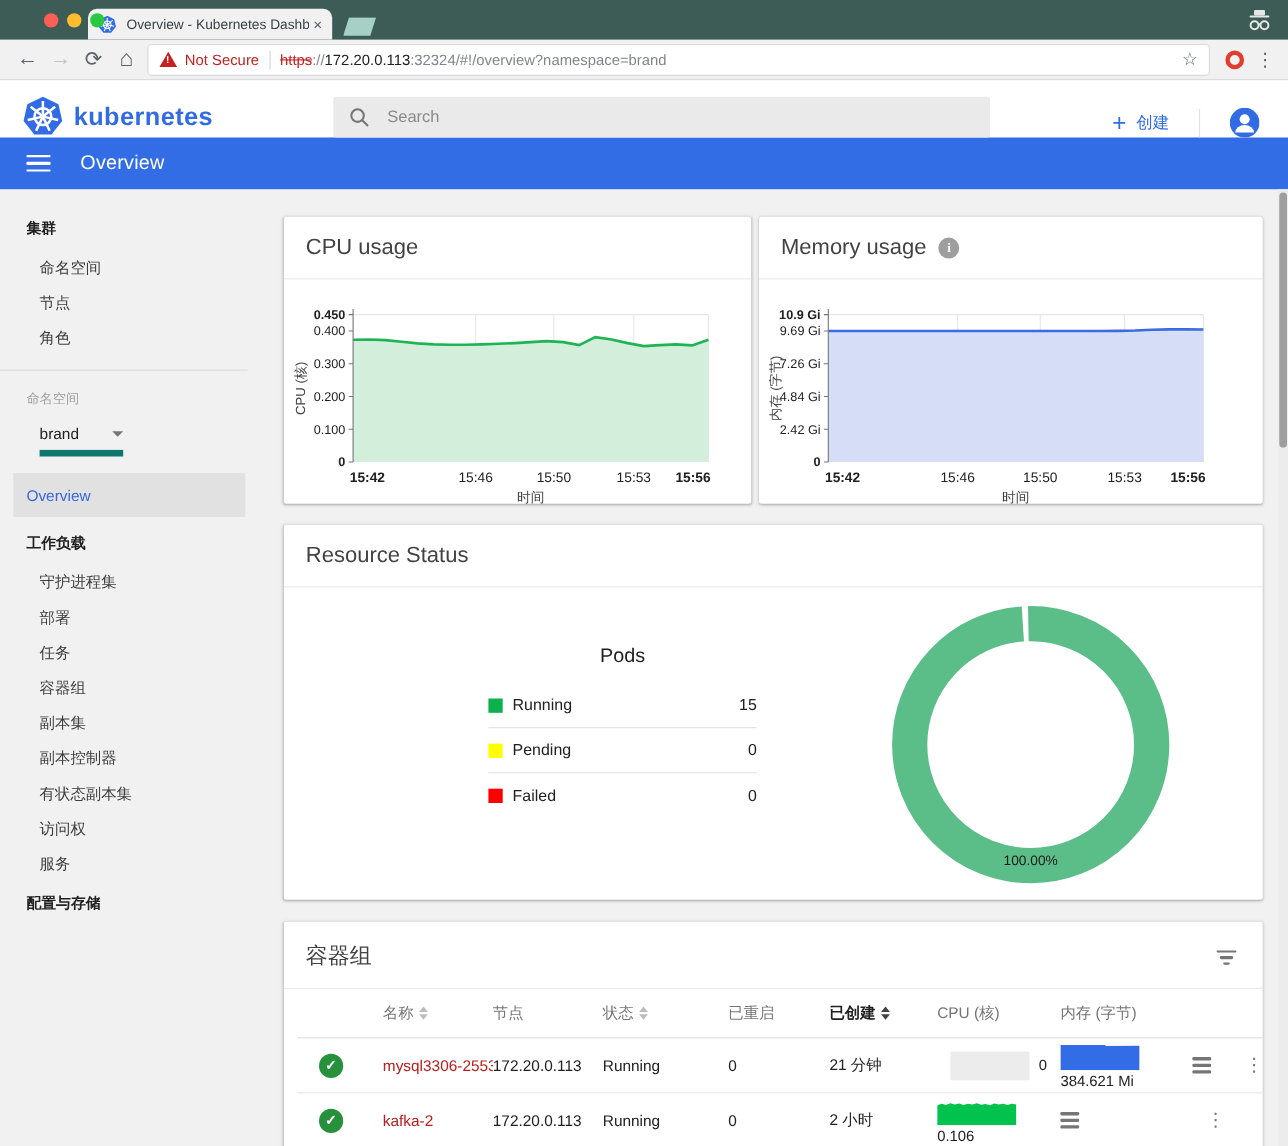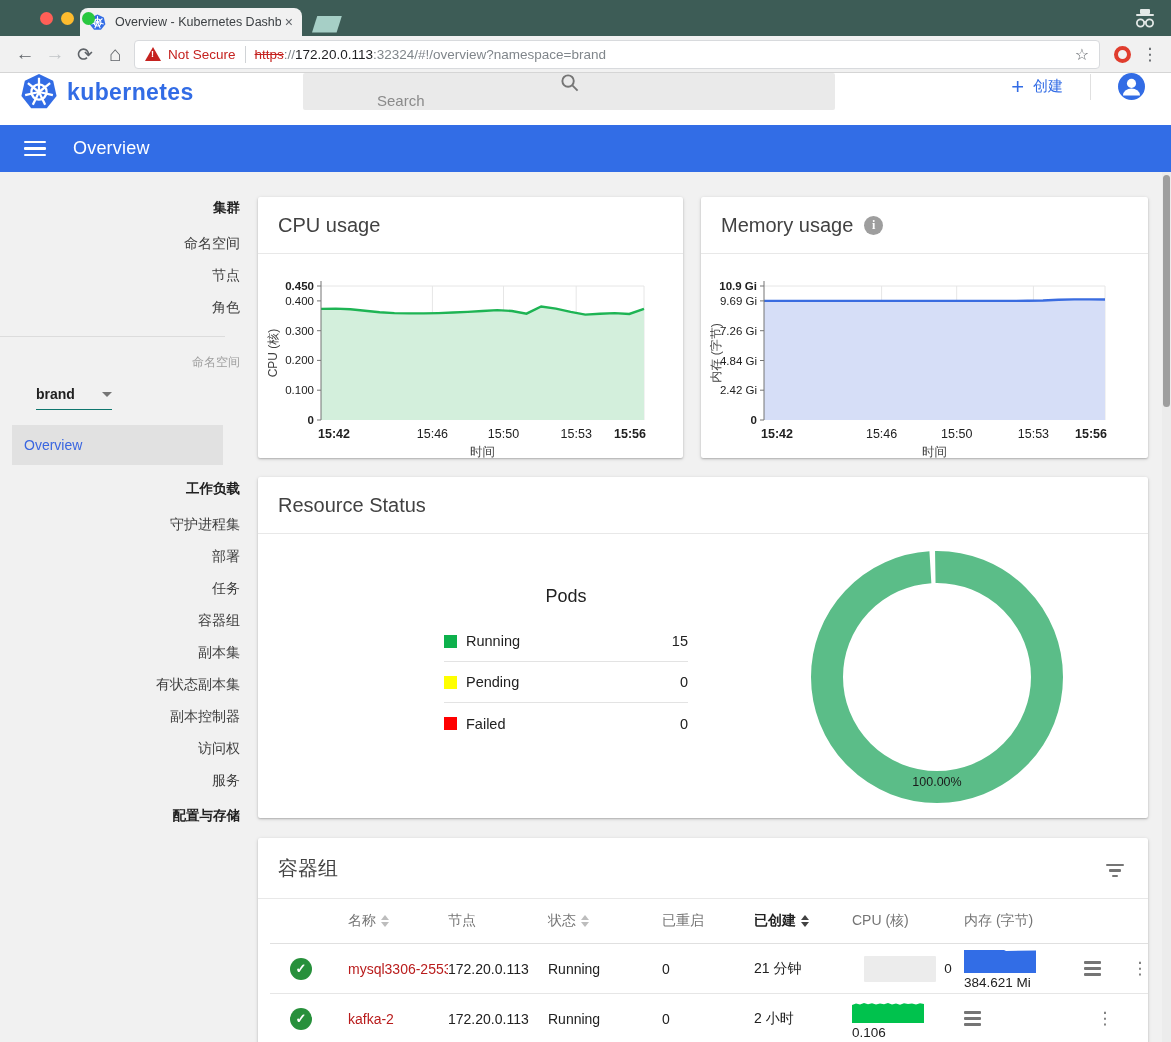--- a/index.html
+++ b/index.html
@@ -27,55 +27,55 @@
   .not-secure { color:#c5221f; font-size:13.5px; }
   .url-sep { width:1px; height:17px; background:#d0d3d6; margin:0 9px; }
   .u-strike { color:#c5221f; text-decoration:line-through; }
   .u-gray { color:#80868b; }
   .u-host { color:#202124; }
   .url-star { margin-left:auto; font-size:16px; color:#5f6368; cursor:pointer; }
   .ext-icon { width:17px; height:17px; border:4px solid #e03d2e; border-radius:50%; margin:0 8px; cursor:pointer; }
   .menu-dots { font-size:17px; color:#5f6368; width:22px; text-align:center; cursor:pointer; }
 
   
-  .app-header { height:52px; background:#fff; display:flex; align-items:flex-start; }
+  .app-header { height:52px; background:#fff; display:flex; align-items:flex-end; }
   .brand-wrap { display:flex; align-items:center; margin-left:20px; width:283px; }
   .brand-word { font-size:23px; font-weight:bold; color:#326ce5; margin-left:9px; letter-spacing:.4px; }
-  .searchbar { width:532px; height:37px; background:#eaeaea; border-radius:2px; display:flex; align-items:center; padding:0 14px;flex-direction:column; }
+  .searchbar { width:597px; height:37px; background:#eaeaea; border-radius:2px; display:flex; align-items:center; padding:0 14px; }
   .searchbar input { border:none; outline:none; background:transparent; font-size:15px; margin-left:16px; width:400px; color:#333; font-family:"Liberation Sans",sans-serif; }
   .searchbar input::placeholder { color:#8a8a8a; }
   .hdr-right { margin-left:auto; display:flex; align-items:center; margin-right:26px; }
   .create-btn { color:#326ce5; font-size:15px; display:flex; align-items:center; cursor:pointer; }
   .create-plus { font-size:22px; font-weight:300; margin-right:9px; line-height:1; }
   .hdr-div { width:1px; height:26px; background:#e0e0e0; margin:0 27px; }
 
   
   .blue-bar { height:47px; background:#326de6; display:flex; align-items:center; padding-left:24px; }
   .hamburger { width:22px; cursor:pointer; }
   .hamburger span { display:block; height:2.5px; background:#fff; margin:4px 0; border-radius:1px; }
   .page-title { color:#fff; font-size:18px; margin-left:27px; letter-spacing:.2px; }
 
   
   .content { display:flex; height:870px; }
-  .sidebar { width:240px; flex:0 0 240px; padding-top:16px;text-align:right; }
+  .sidebar { width:240px; flex:0 0 240px; padding-top:16px; }
   .main { flex:1; padding:25px 23px 0 18px; overflow:hidden; }
 
   
   .side-section-header { font-size:13.5px; font-weight:bold; color:#212121; padding:11px 0 10px 24px; cursor:default; }
   .nav-item { font-size:14px; color:#3d3d3d; padding:8px 0 8px 36px; cursor:pointer; line-height:16px; }
   .side-divider { border:none; border-top:1px solid #dcdcdc; margin:13px 15px 0 0; }
   .ns-label { font-size:12px; color:#9e9e9e; padding:17px 0 0 24px; }
-  .ns-select { margin:15px 0 0 36px; width:76px; display:flex; justify-content:space-between; align-items:center; padding-bottom:7px; border-bottom:1px solid #0f766e; font-size:14px; font-weight:bold; color:#212121; cursor:pointer; }
+  .ns-select { margin:15px 0 0 36px; width:76px; display:flex; justify-content:space-between; align-items:center; padding-bottom:7px; border-bottom:6px solid #0f766e; font-size:14px; font-weight:normal; color:#212121; cursor:pointer; }
   .ns-caret { width:0; height:0; border-left:5px solid transparent; border-right:5px solid transparent; border-top:5px solid #757575; }
   .overview-item { margin:15px 0 4px 12px; width:211px; height:40px; background:#e1e1e1; display:flex; align-items:center; padding-left:12px; font-size:14px; color:#3a66e0; cursor:pointer; }
 
   
   .card { background:#fff; border-radius:2px; box-shadow:0 1px 2px rgba(0,0,0,.22), 0 1px 4px rgba(0,0,0,.1); }
   .card-header { padding:17px 24px 16px 20px; font-size:20px; color:#424242; border-bottom:1px solid #e8e8e8; display:flex; align-items:center; }
-  .row1 { display:flex; gap:18px; margin-bottom:19px; }
+  .row1 { display:flex; gap:7px; margin-bottom:19px; }
   .card-cpu { width:425px; height:261px; overflow:hidden; }
   .card-mem { flex:1; height:261px; overflow:hidden; }
   .info-icon { width:19px; height:19px; border-radius:50%; background:#9e9e9e; color:#fff; font-size:12px; font-weight:bold; text-align:center; line-height:19px; margin-left:11px; font-family:"Liberation Serif",serif; cursor:pointer; }
   .chart-wrap { padding:18px 0 0 6px; }
 
   
   .card-resource { height:341px; margin-bottom:20px; overflow:hidden; }
   .res-body { display:flex; }
   .legend-block { width:244px; margin-left:186px; margin-top:52px; }
   .legend-title { font-size:18px; color:#212121; text-align:center; margin-bottom:14px; }
@@ -236,22 +236,22 @@
     </div>
     <div class="overview-item">Overview</div>
     <div class="side-section-header">工作负载</div>
     <div>
 
     <div class="nav-item">守护进程集</div>
         <div class="nav-item">部署</div>
         <div class="nav-item">任务</div>
         <div class="nav-item">容器组</div>
         <div class="nav-item">副本集</div>
+        <div class="nav-item">副本控制器</div>
         <div class="nav-item">有状态副本集</div>
-        <div class="nav-item">副本控制器</div>
       </div>
     <div>
 
     <div class="nav-item">访问权</div>
         <div class="nav-item">服务</div>
       </div>
     <div class="side-section-header">配置与存储</div>
   </div>
 
   <div class="main">

